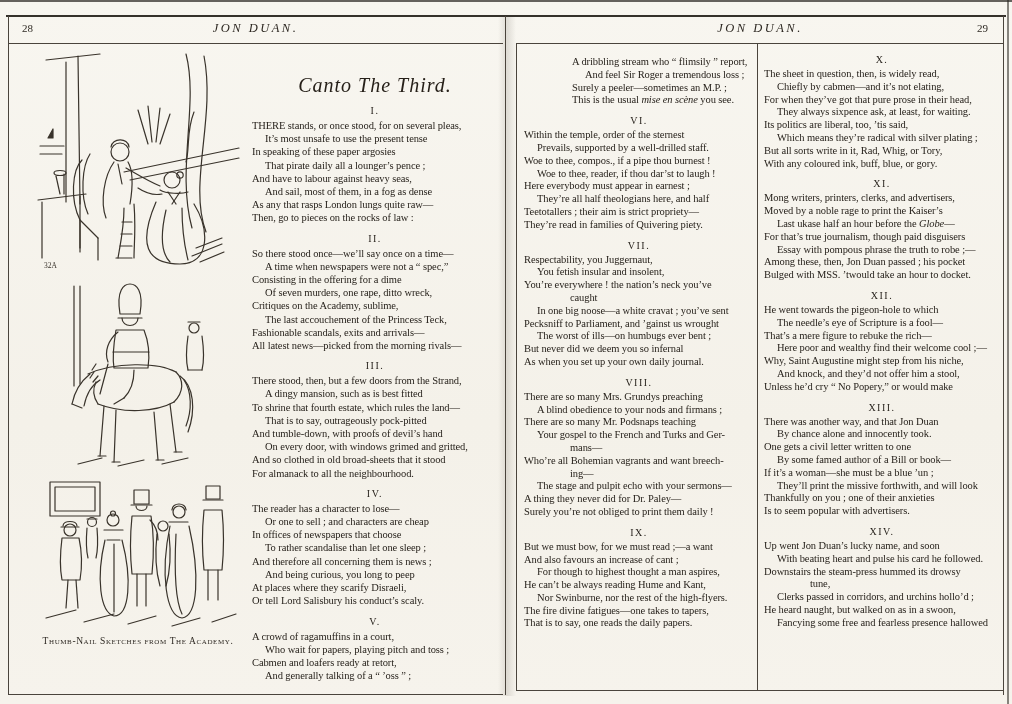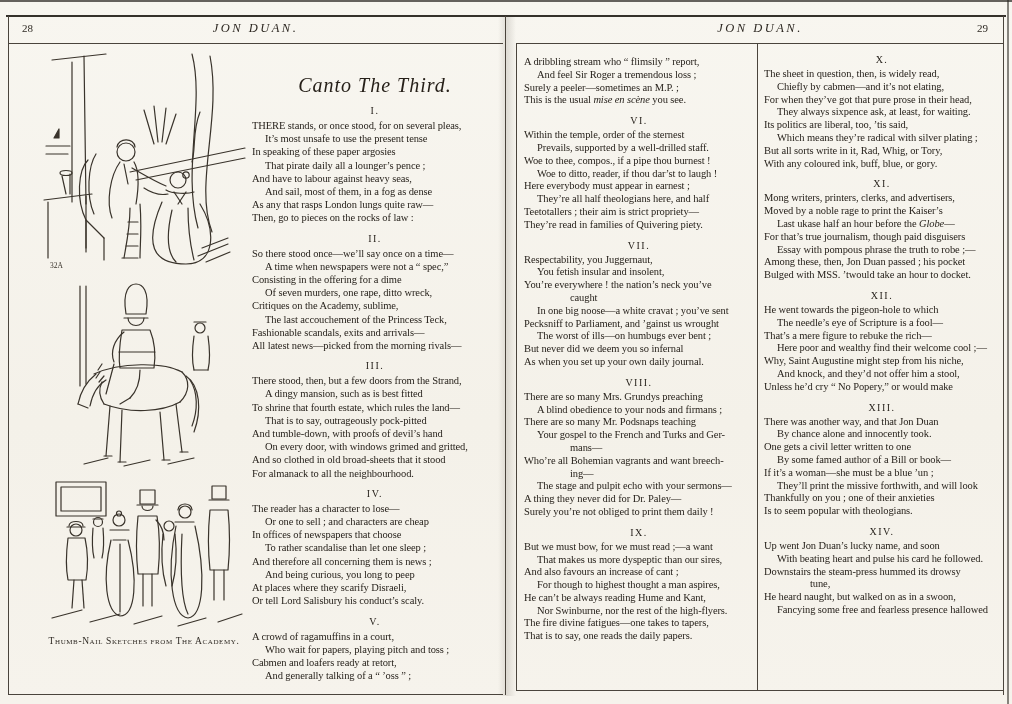--- a/index.html
+++ b/index.html
@@ -30,33 +30,33 @@
     letter-spacing:2.5px;text-align:center;color:#2e2923;
   }
   .page-num{position:absolute;top:22px;font-size:11px;color:#2e2923;font-family:Liberation Serif, serif;}
   
   .poem-col{position:absolute;}
   .canto-title{
     font-style:italic;font-weight:normal;font-size:20px;letter-spacing:1px;
     text-align:center;margin:10px 0 4px 0;color:#262019;
   }
   .stanza{margin:0;}
-  .stanza.continuation{margin-top:10px;}
+  .stanza.continuation{margin-top:10px;margin-left:48px;}
   .stanza-numeral{
     text-align:center;font-size:10px;letter-spacing:1.5px;margin:8px 0 3px 0;color:#2a251f;
   }
   .poem-line{
     font-size:10.5px;line-height:13.2px;letter-spacing:-0.1px;
     white-space:nowrap;color:#28231d;
   }
   .tight .poem-line{line-height:12.8px;}
   .indent-1{padding-left:13px;}
   .indent-2{padding-left:46px;}
   
-  .illus-col{position:absolute;left:32px;top:52px;width:224px;}
+  .illus-col{position:absolute;left:26px;top:52px;width:224px;}
   .sketch{display:block;margin:0 auto 8px auto;}
   .sketch g{stroke:#39332b;fill:none;stroke-width:1.2;stroke-linecap:round;stroke-linejoin:round;}
   .caption{
     text-align:center;font-variant:small-caps;font-size:9.5px;
     letter-spacing:.6px;color:#2e2923;margin-top:2px;
   }
 </style>
 </head>
 <body>
 
@@ -296,21 +296,21 @@
           <div class="poem-line">A dribbling stream who “ flimsily ” report,</div>
           <div class="poem-line indent-1">And feel Sir Roger a tremendous loss ;</div>
           <div class="poem-line">Surely a peeler—sometimes an M.P. ;</div>
           <div class="poem-line">This is the usual <i>mise en scène</i> you see.</div>
         </div>
         <div class="stanza">
           <div class="stanza-numeral">VI.</div>
           <div class="poem-line">Within the temple, order of the sternest</div>
           <div class="poem-line indent-1">Prevails, supported by a well-drilled staff.</div>
           <div class="poem-line">Woe to thee, compos., if a pipe thou burnest !</div>
-          <div class="poem-line indent-1">Woe to ditto, reader, if thou dar’st to laugh !</div>
+          <div class="poem-line indent-1">Woe to thee, reader, if thou dar’st to laugh !</div>
           <div class="poem-line">Here everybody must appear in earnest ;</div>
           <div class="poem-line indent-1">They’re all half theologians here, and half</div>
           <div class="poem-line">Teetotallers ; their aim is strict propriety—</div>
           <div class="poem-line">They’re read in families of Quivering piety.</div>
         </div>
         <div class="stanza">
           <div class="stanza-numeral">VII.</div>
           <div class="poem-line">Respectability, you Juggernaut,</div>
           <div class="poem-line indent-1">You fetish insular and insolent,</div>
           <div class="poem-line">You’re everywhere ! the nation’s neck you’ve</div>
@@ -330,21 +330,20 @@
           <div class="poem-line indent-2">mans—</div>
           <div class="poem-line">Who’re all Bohemian vagrants and want breech-</div>
           <div class="poem-line indent-2">ing—</div>
           <div class="poem-line indent-1">The stage and pulpit echo with your sermons—</div>
           <div class="poem-line">A thing they never did for Dr. Paley—</div>
           <div class="poem-line">Surely you’re not obliged to print them daily !</div>
         </div>
         <div class="stanza">
           <div class="stanza-numeral">IX.</div>
           <div class="poem-line">But we must bow, for we must read ;—a want</div>
-          <div class="poem-line indent-1">That makes us more dyspeptic than our sires,</div>
           <div class="poem-line">And also favours an increase of cant ;</div>
           <div class="poem-line indent-1">For though to highest thought a man aspires,</div>
           <div class="poem-line">He can’t be always reading Hume and Kant,</div>
           <div class="poem-line indent-1">Nor Swinburne, nor the rest of the high-flyers.</div>
           <div class="poem-line">The fire divine fatigues—one takes to tapers,</div>
           <div class="poem-line">That is to say, one reads the daily papers.</div>
         </div>
       </div>
   </div>
   <div class="poem-col tight" style="left:764px;top:46px;width:236px;">
@@ -382,27 +381,28 @@
         </div>
         <div class="stanza">
           <div class="stanza-numeral">XIII.</div>
           <div class="poem-line">There was another way, and that Jon Duan</div>
           <div class="poem-line indent-1">By chance alone and innocently took.</div>
           <div class="poem-line">One gets a civil letter written to one</div>
           <div class="poem-line indent-1">By some famed author of a Bill or book—</div>
           <div class="poem-line">If it’s a woman—she must be a blue ’un ;</div>
           <div class="poem-line indent-1">They’ll print the missive forthwith, and will look</div>
           <div class="poem-line">Thankfully on you ; one of their anxieties</div>
-          <div class="poem-line">Is to seem popular with theologians.</div>
+          <div class="poem-line">Is to seem popular with advertisers.</div>
         </div>
         <div class="stanza">
           <div class="stanza-numeral">XIV.</div>
           <div class="poem-line">Up went Jon Duan’s lucky name, and soon</div>
           <div class="poem-line indent-1">With beating heart and pulse his card he followed.</div>
           <div class="poem-line">Downstairs the steam-press hummed its drowsy</div>
           <div class="poem-line indent-2">tune,</div>
+          <div class="poem-line indent-1">Clerks passed in corridors, and urchins hollo’d ;</div>
           <div class="poem-line">He heard naught, but walked on as in a swoon,</div>
           <div class="poem-line indent-1">Fancying some free and fearless presence hallowed</div>
         </div>
       </div>
   </div>
 
 </div>
 
 </body></html>

